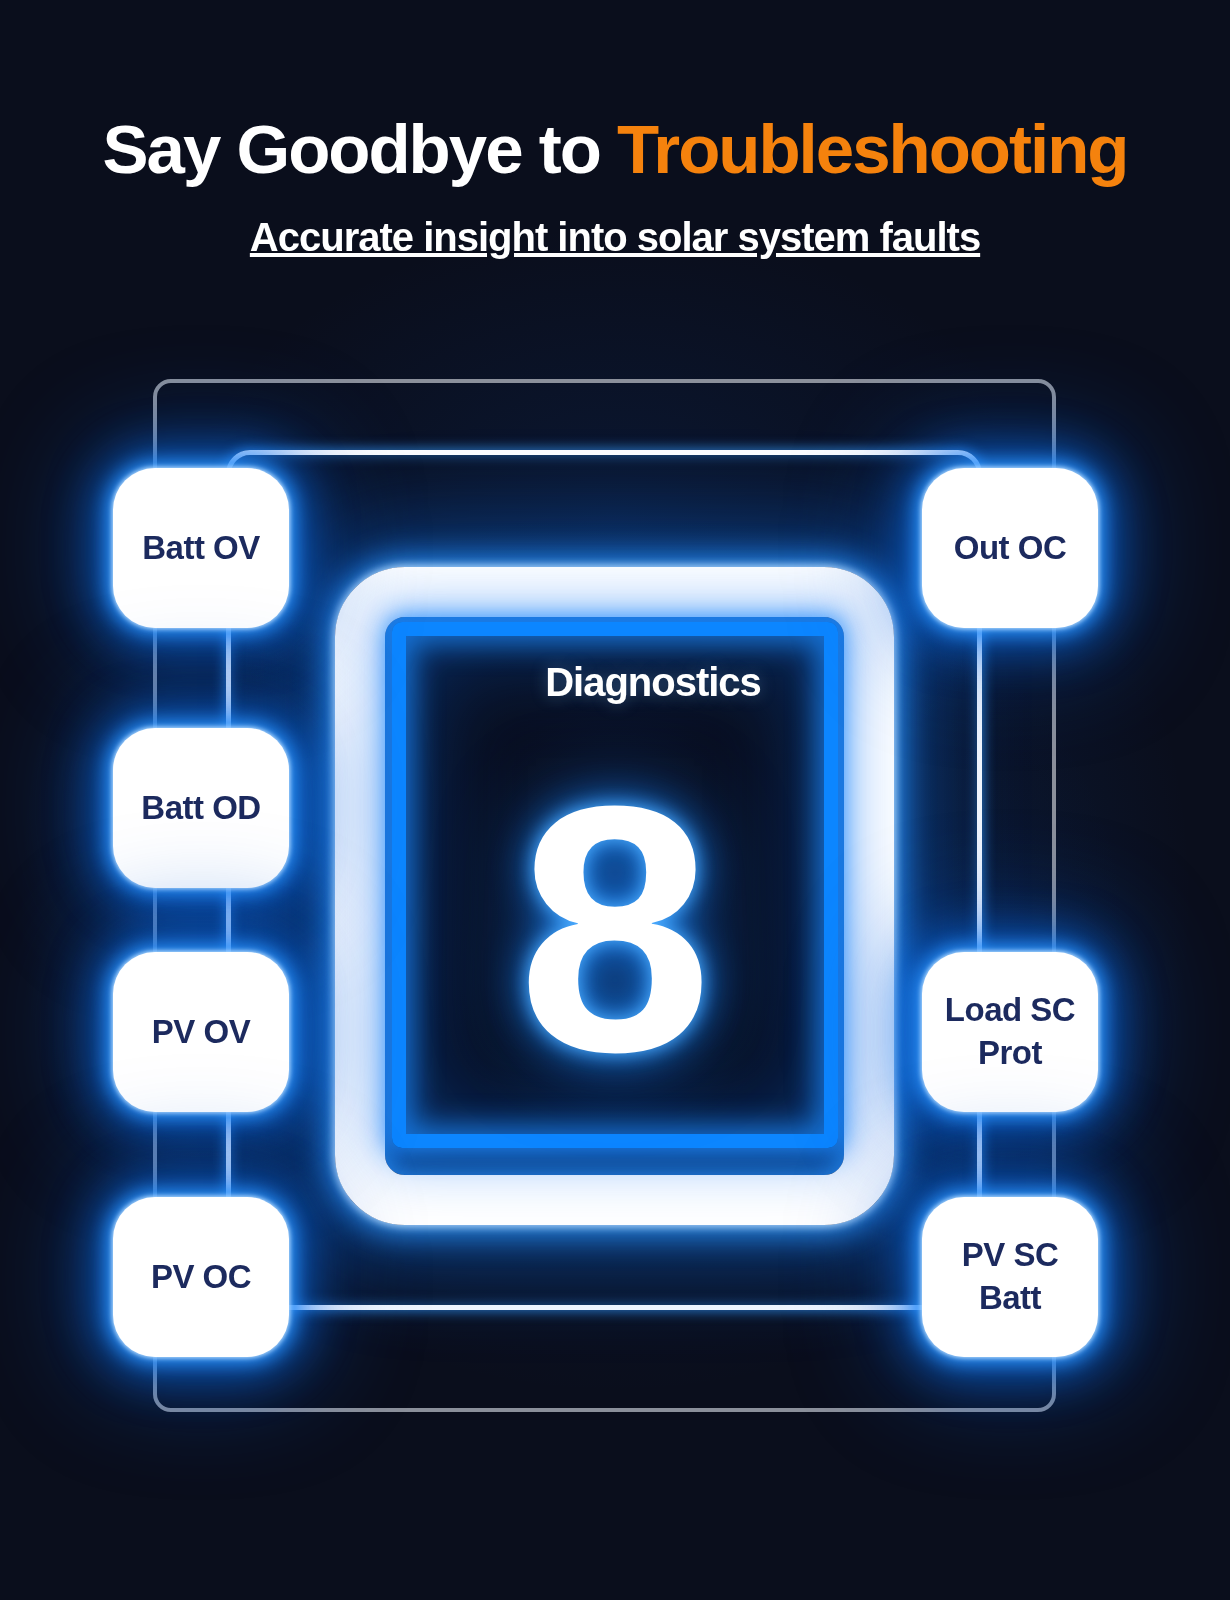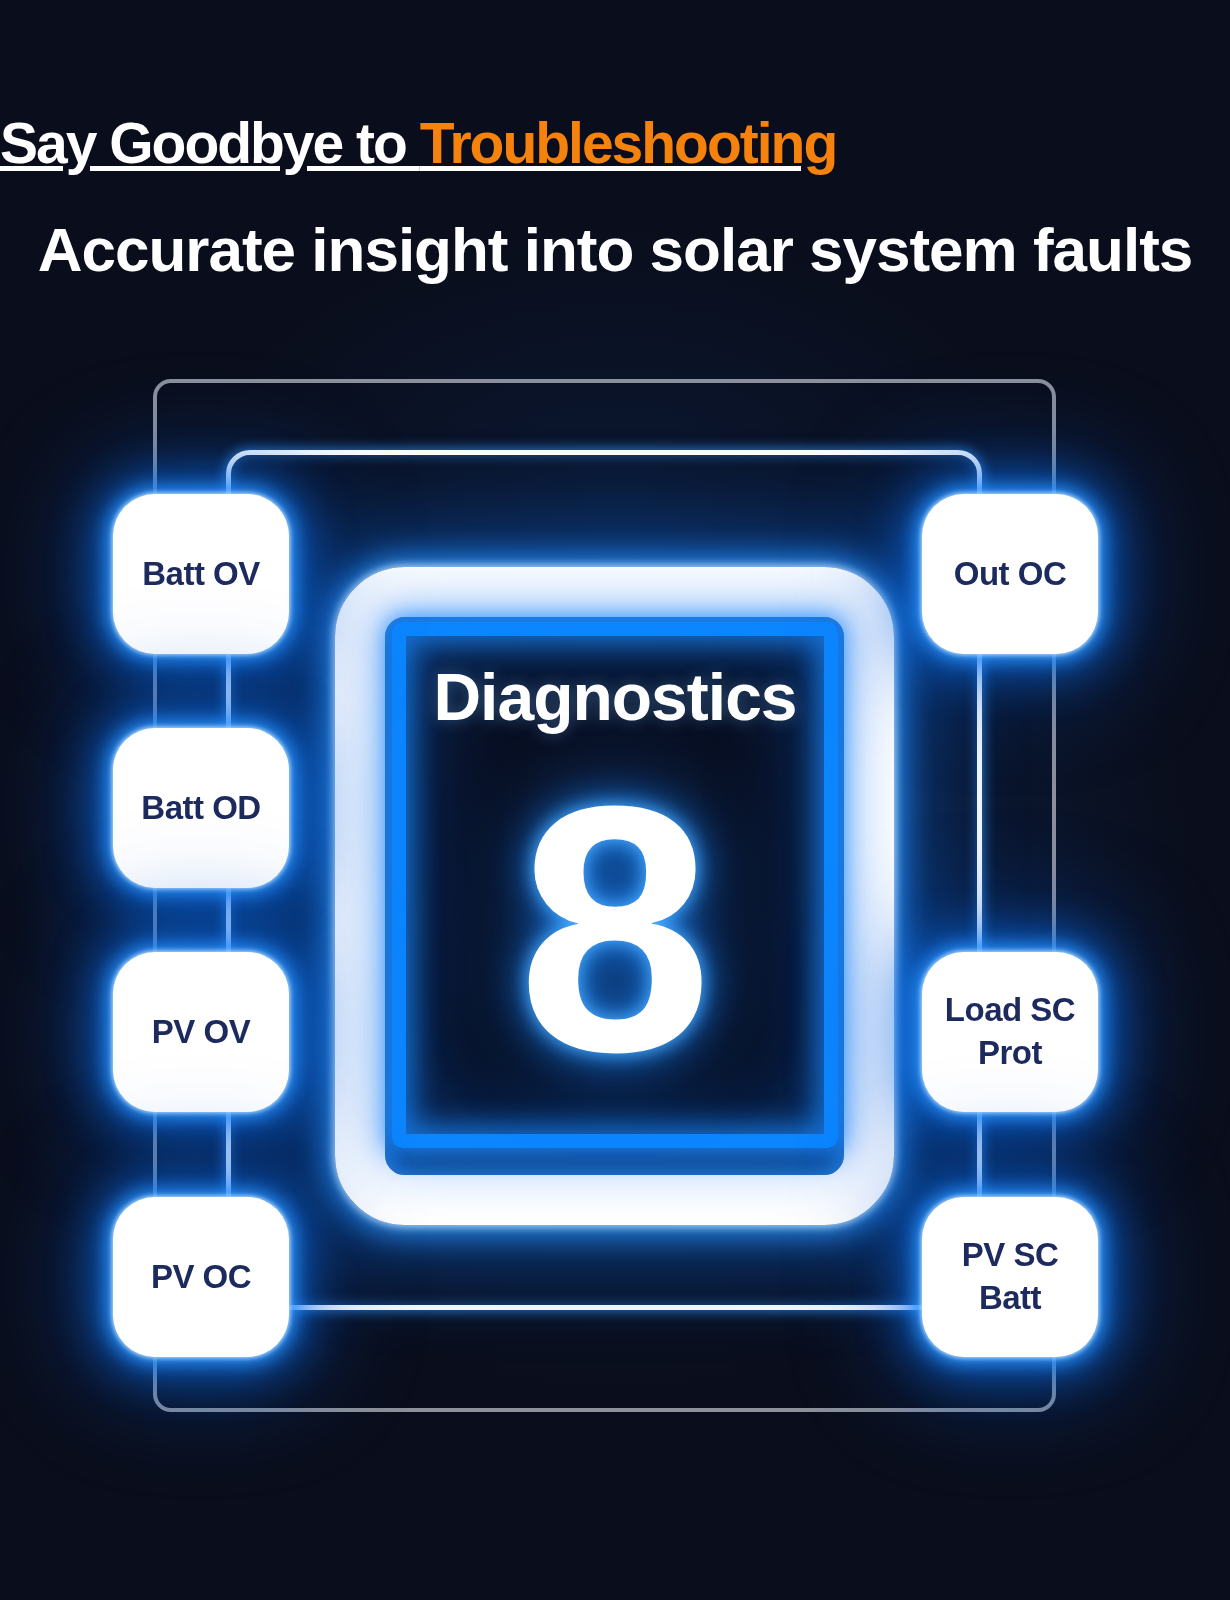--- a/index.html
+++ b/index.html
@@ -17,32 +17,33 @@
     background:
       radial-gradient(ellipse 620px 420px at 615px 520px, rgba(12,80,185,.14), transparent 70%),
       radial-gradient(ellipse 720px 620px at 615px 950px, rgba(12,80,185,.12), transparent 72%),
       radial-gradient(ellipse 260px 520px at 200px 900px, rgba(12,90,200,.10), transparent 70%),
       radial-gradient(ellipse 260px 520px at 1010px 900px, rgba(12,90,200,.10), transparent 70%);
   }
 
   
   .title{
     position:absolute;top:113px;left:0;width:100%;
-    font-size:57px;font-weight:800;letter-spacing:-2px;line-height:1.08;
+    text-align:center;
+    font-size:69px;font-weight:800;letter-spacing:-2px;line-height:1.08;
     color:var(--white,#ffffff);
     white-space:nowrap;
-    text-decoration:underline;
   }
   .title .accent{color:var(--accent-orange,#f5820d);}
   .subtitle{
     position:absolute;top:213px;left:0;width:100%;
     text-align:center;
-    font-size:62px;font-weight:700;letter-spacing:-1px;line-height:1.2;
+    font-size:40px;font-weight:700;letter-spacing:-1px;line-height:1.2;
     color:var(--white,#ffffff);
     white-space:nowrap;
+    text-decoration:underline;
   }
 
   
   .outer-frame{
     position:absolute;left:153px;top:379px;width:903px;height:1033px;
     border:4px solid var(--frame-gray,#8b909b);
     border-radius:18px;
     box-sizing:border-box;
     z-index:1;
   }
@@ -78,23 +79,24 @@
     z-index:4;
     box-shadow:
       0 0 22px 6px rgba(30,140,255,.85),
       0 0 55px 18px rgba(15,115,245,.40),
       inset 0 0 28px 8px rgba(30,140,255,.75),
       inset 0 0 85px 28px rgba(10,95,215,.35);
   }
   .diag-label{
     position:absolute;top:22px;left:0;width:100%;
     text-align:center;
-    font-size:66px;font-weight:700;letter-spacing:-1px;line-height:1.2;
+    font-size:40px;font-weight:700;letter-spacing:-1px;line-height:1.2;
     color:var(--white,#ffffff);
     text-shadow:0 0 16px rgba(130,195,255,.35);
+    padding-left:38px;
   }
   .diag-count{
     position:absolute;top:118px;left:0;width:100%;
     text-align:center;
     font-size:350px;font-weight:800;line-height:1;
     color:var(--white,#ffffff);
     text-shadow:
       0 0 18px rgba(80,175,255,1),
       0 0 42px rgba(30,140,255,.95),
       0 0 90px rgba(15,120,250,.7);
@@ -112,21 +114,21 @@
     white-space:pre-line;
     z-index:5;
     box-shadow:
       0 0 5px 1px rgba(205,232,255,.95),
       0 0 18px 6px rgba(45,150,255,.95),
       0 0 45px 18px rgba(13,120,250,.60),
       0 0 95px 40px rgba(8,90,210,.35);
   }
   .col-left{left:113px;}
   .col-right{left:922px;}
-  .row-1{top:468px;margin-top:26px;}
+  .row-1{top:468px;}
   .row-2{top:728px;}
   .row-3{top:952px;}
   .row-4{top:1197px;}
 </style>
 </head>
 <body>
 
 <div class="stage">
 
   <div class="title"><span>Say Goodbye to </span><span class="accent">Troubleshooting</span></div>

